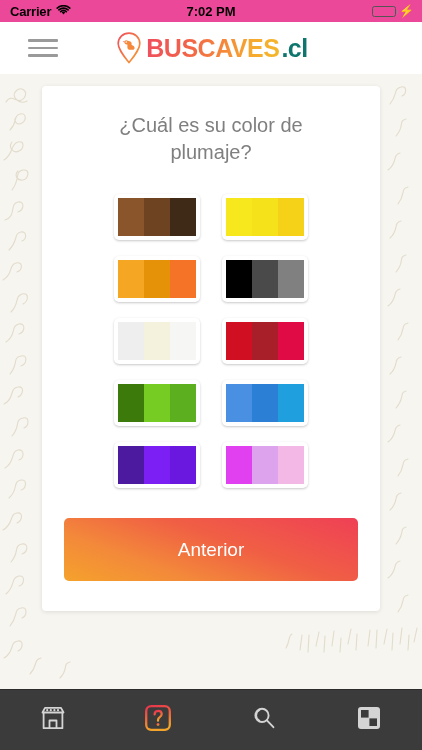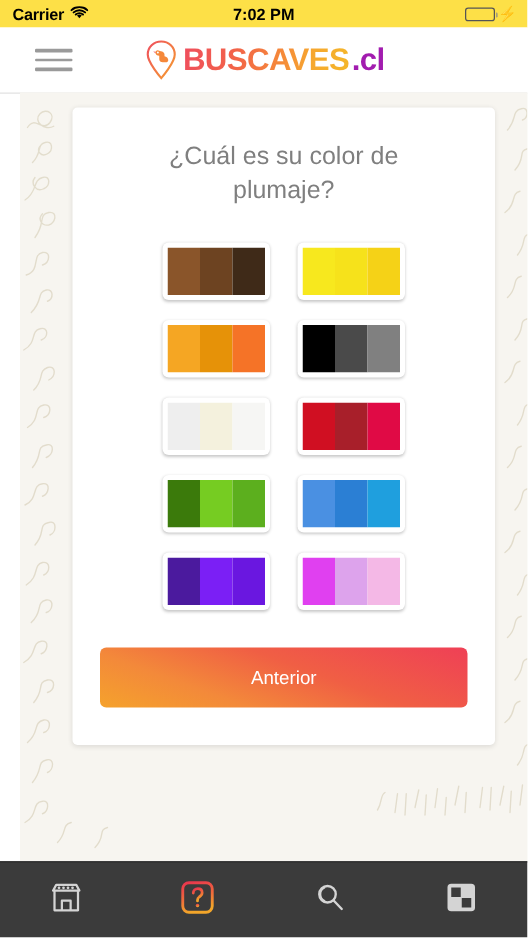--- a/index.html
+++ b/index.html
@@ -9,21 +9,21 @@
   body {
     width: 422px; height: 750px;
     font-family: "Liberation Sans", sans-serif;
     overflow: hidden;
     position: relative;
   }
 
   
   .status-bar {
     height: 22px;
-    background: #fde047;
+    background: #ec4899;
     display: flex;
     align-items: center;
     justify-content: space-between;
     padding: 0 8px 0 10px;
     box-sizing: border-box;
     font-size: 13px;
     font-weight: bold;
     color: #000;
     position: relative;
   }
@@ -97,30 +97,29 @@
     font-weight: bold;
     letter-spacing: -0.5px;
     background: linear-gradient(100deg, #ef4e5e 0%, #f2614a 30%, #f5883a 58%, #f6a92e 78%, #f4b72a 100%);
     -webkit-background-clip: text;
     background-clip: text;
     color: transparent;
     -webkit-text-fill-color: transparent;
   }
   .logo-suffix {
     font-size: 25px; font-weight: bold;
-    color: #a21caf; letter-spacing: -0.5px;
+    color: #0f766e; letter-spacing: -0.5px;
   }
 
   
   .page-body {
     position: absolute;
     top: 74px; bottom: 60px; left: 0; right: 0;
     background-color: #f7f5f0;
     overflow: hidden;
-    margin-left: 16px;
   }
   .bg-texture {
     position: absolute; inset: 0;
     opacity: 0.85;
   }
 
   
   .card {
     position: absolute;
     left: 42px; top: 12px;
@@ -169,24 +168,24 @@
   
   .actions {
     display: flex;
     justify-content: center;
     gap: 16px;
     margin-top: 30px;
     padding: 0 22px;
   }
   .btn {
     flex: 1 1 0;
-    height: 48px;
+    height: 63px;
     border: none;
     border-radius: 5px;
-    font-size: 15px;
+    font-size: 19px;
     color: #ffffff;
     font-family: "Liberation Sans", sans-serif;
     cursor: pointer;
     display: flex; align-items: center; justify-content: center;
   }
   .btn-prev {
     background: linear-gradient(200deg, #ef4056 0%, #f05f44 42%, #f3893a 72%, #f5a22c 100%);
   }
   .btn-other { background: #a3a3a3; }
 

